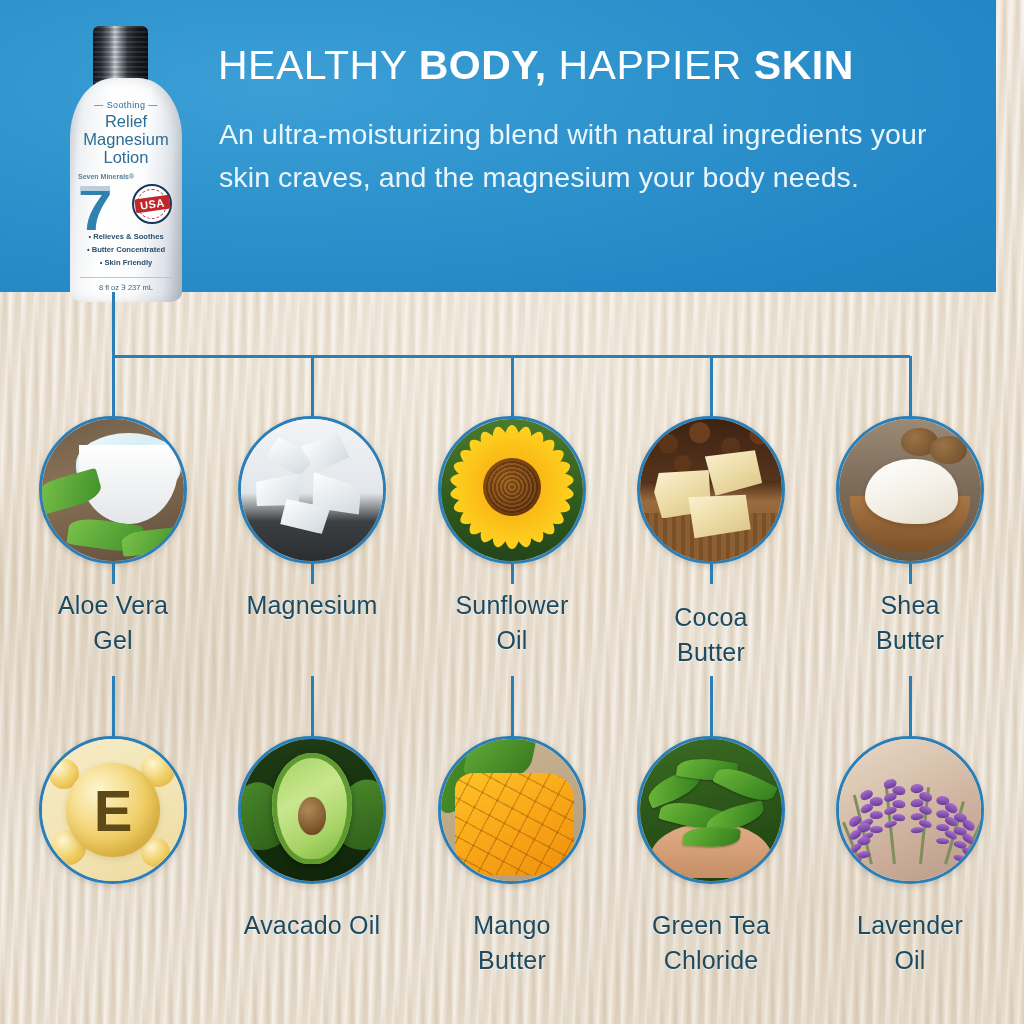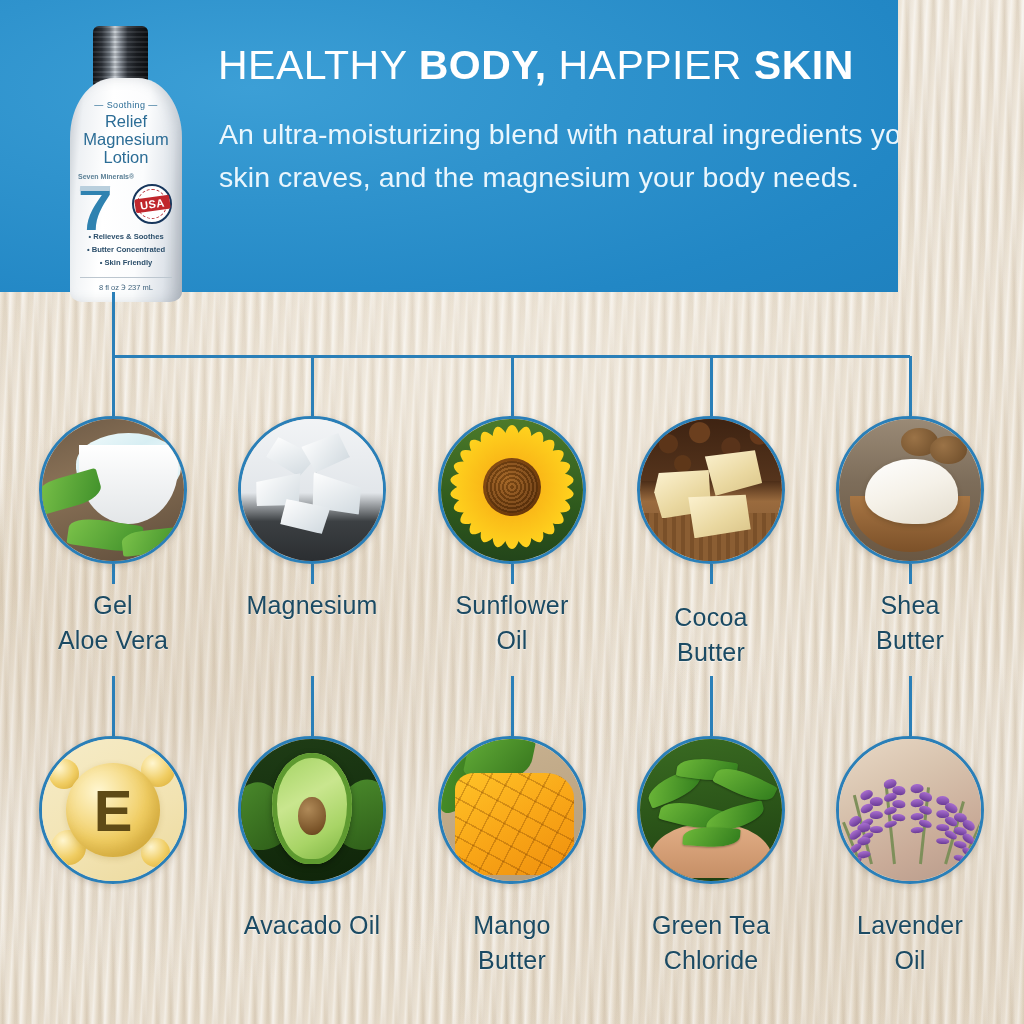--- a/index.html
+++ b/index.html
@@ -37,21 +37,21 @@
   .sand-bg::after {
     content: ""; position: absolute; inset: 0;
     background:
       radial-gradient(ellipse 70% 40% at 20% 68%, rgba(196,176,148,0.20), rgba(0,0,0,0) 70%),
       radial-gradient(ellipse 60% 35% at 82% 88%, rgba(196,176,148,0.18), rgba(0,0,0,0) 72%),
       radial-gradient(ellipse 90% 50% at 50% 38%, rgba(255,252,246,0.30), rgba(0,0,0,0) 75%);
   }
 
   
   .header {
-    position: absolute; left: 0; top: 0; width: 898px; height: 292px;
+    position: absolute; left: 0; top: 0; width: 996px; height: 292px;
     background: radial-gradient(ellipse 120% 130% at 28% 30%, #3c9fd6 0%, #2f93cd 30%, #2287c5 62%, #1c7cb9 100%);
     overflow: hidden;
   }
   .header-title {
     position: absolute; left: 218px; top: 42px;
     color: #ffffff; font-size: 41px; letter-spacing: 0.5px;
     white-space: nowrap;
   }
   .t-light { font-weight: 300; }
   .t-bold  { font-weight: 700; }
@@ -392,22 +392,22 @@
   <div class="circle" style="left:836px; top:416px;">
     <div class="art art-shea">
       <div class="nut n1"></div>
         <div class="nut n2"></div>
       <div class="bowl"></div>
         <div class="mound"></div>
     </div>
   </div>
 
   <div class="cap-label" style="left:8px;   top:588px;">
+    <div>Aloe Vera</div>
     <div>Gel</div>
-    <div>Aloe Vera</div>
   </div>
   <div class="cap-label" style="left:207px; top:588px;">
     <div>Magnesium</div>
   </div>
   <div class="cap-label" style="left:407px; top:588px;">
     <div>Sunflower</div>
     <div>Oil</div>
   </div>
   <div class="cap-label" style="left:606px; top:588px;margin-top:12px;">
     <div>Cocoa</div>

